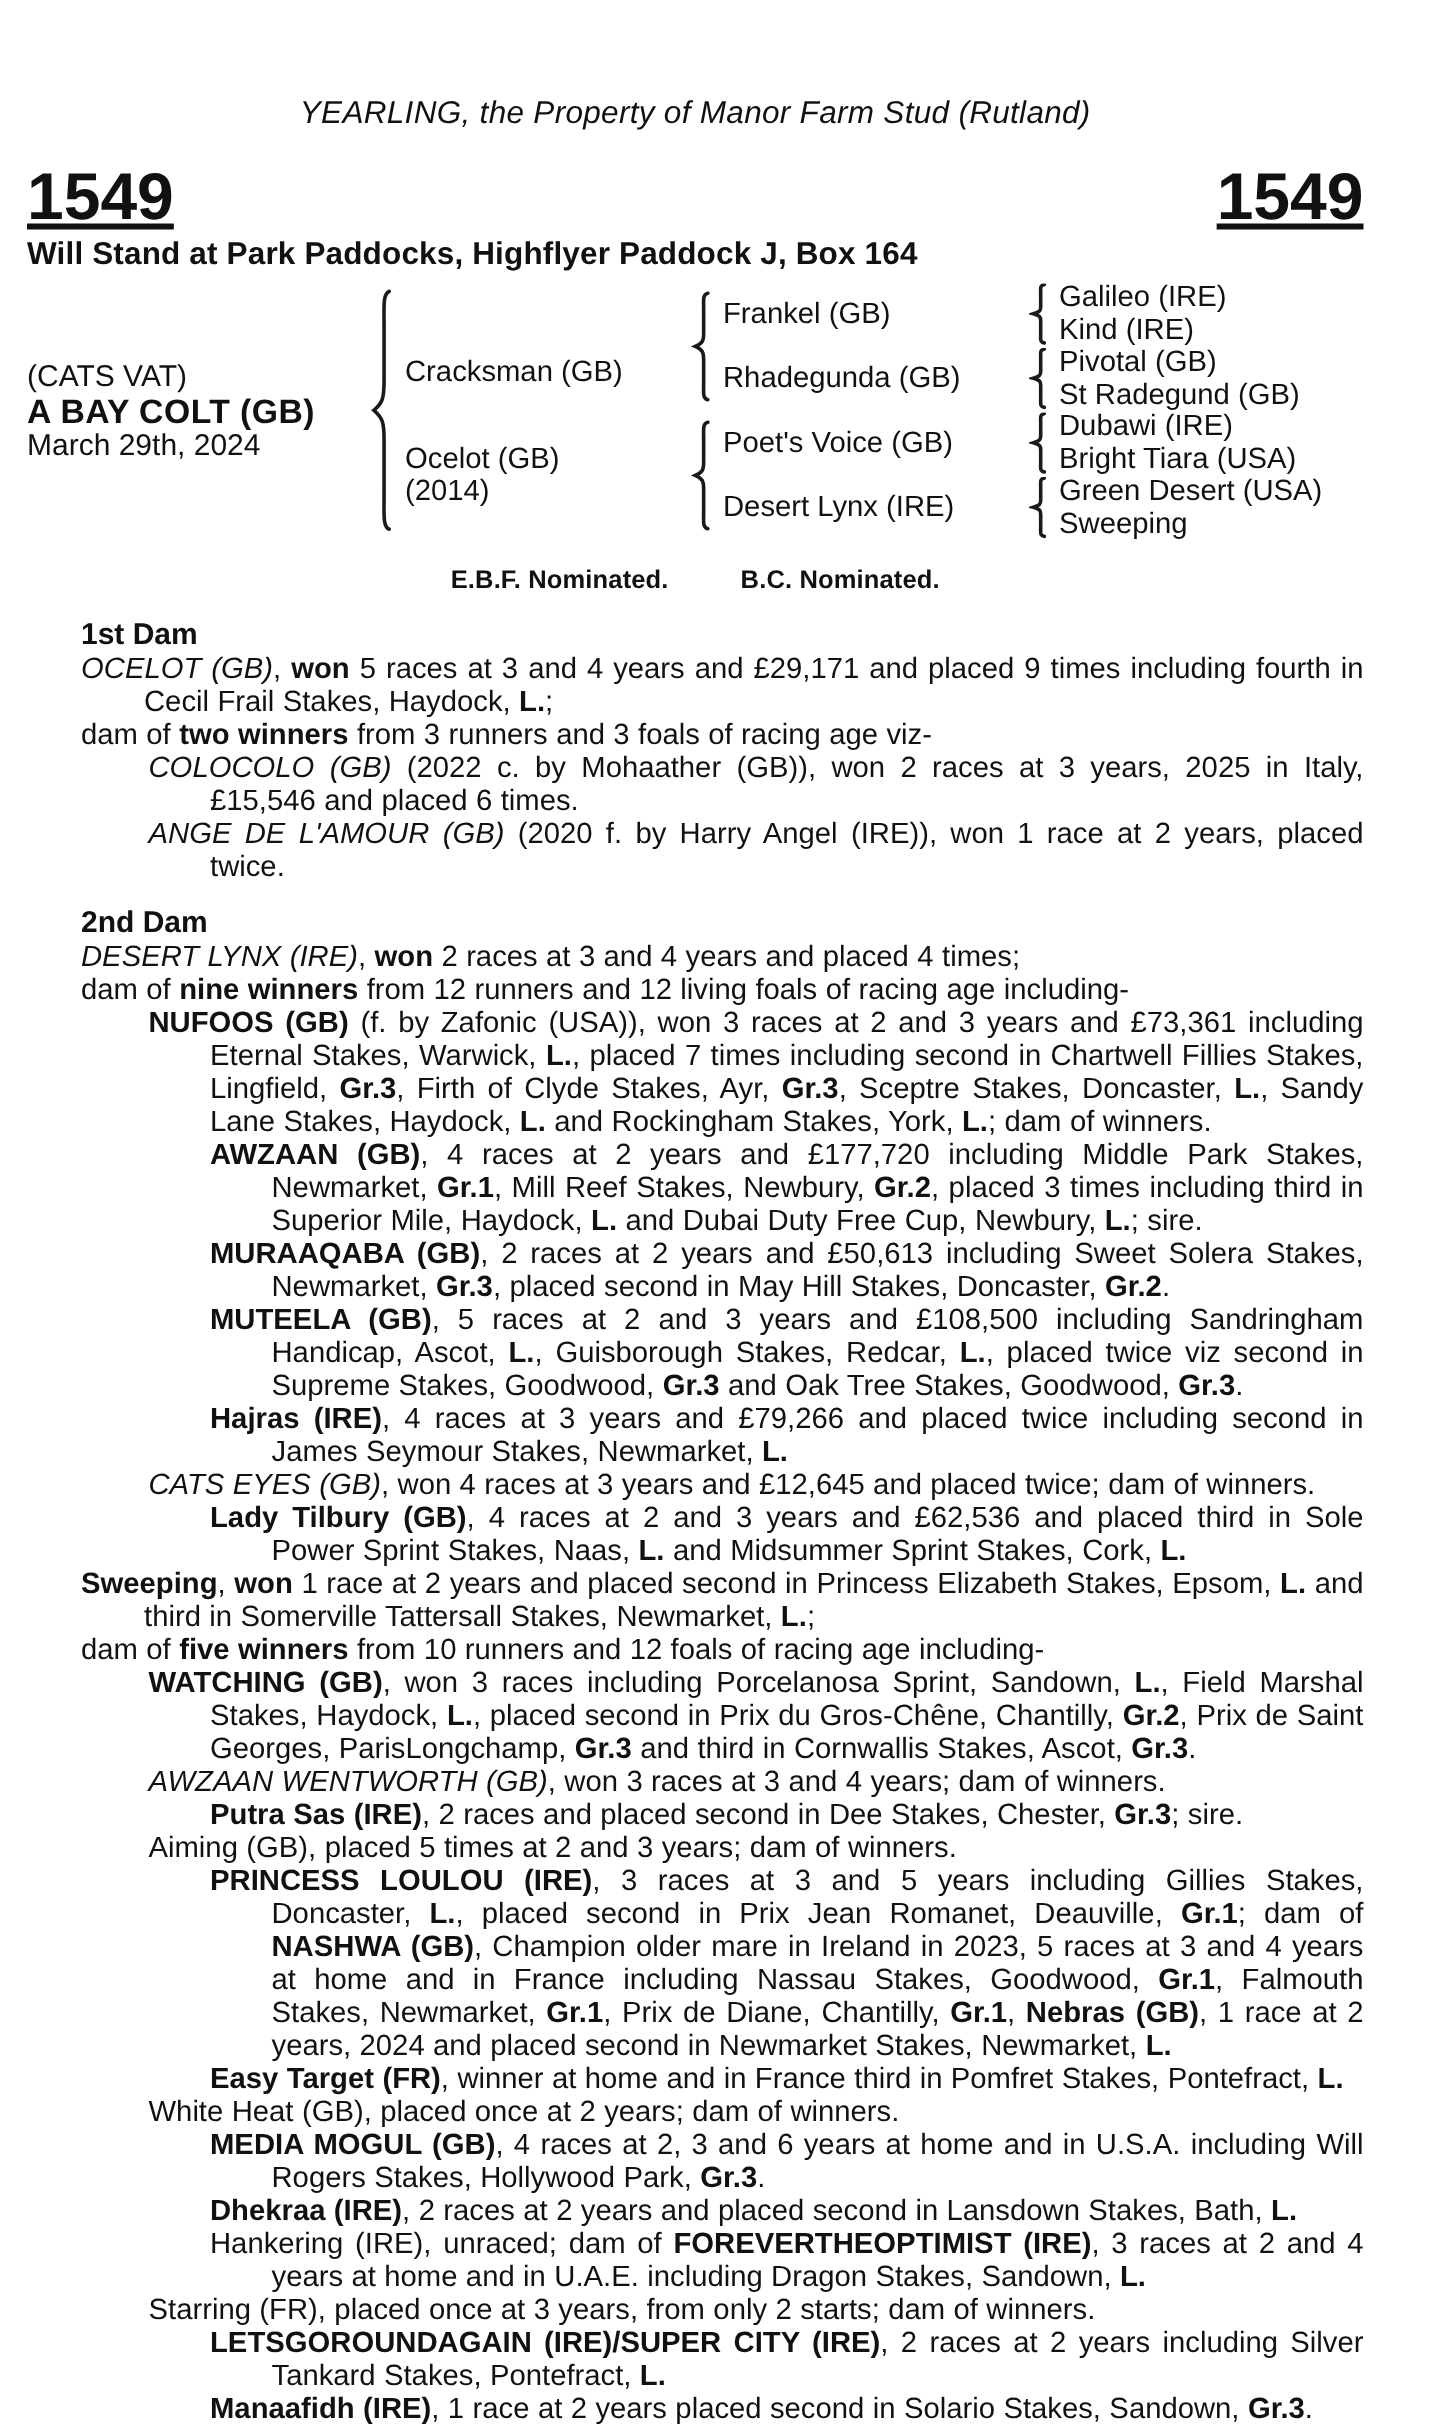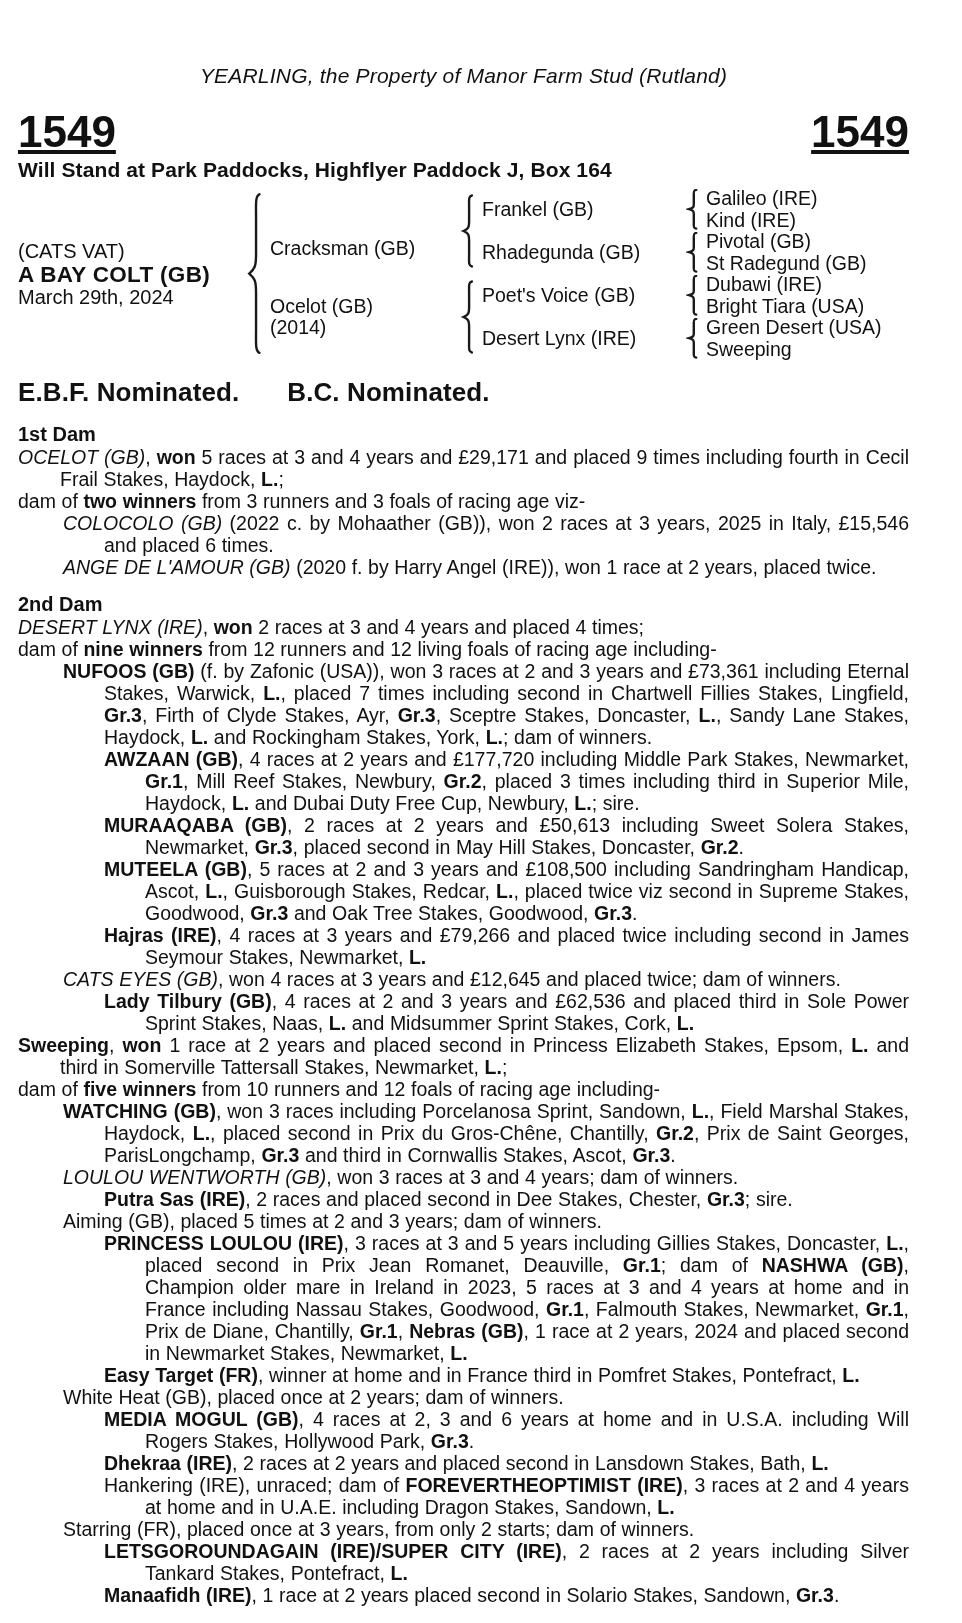--- a/index.html
+++ b/index.html
@@ -50,26 +50,26 @@
   .g2-1{grid-column:5;grid-row:3/5;}
   .g2-2{grid-column:5;grid-row:5/7;}
   .g2-3{grid-column:5;grid-row:7/9;}
   .bs1{grid-column:6;grid-row:1/3;}
   .bs2{grid-column:6;grid-row:3/5;}
   .bs3{grid-column:6;grid-row:5/7;}
   .bs4{grid-column:6;grid-row:7/9;}
   .g3{grid-column:7;}
 
   .noms{
-    display:flex;gap:48px;
-    font-size:26px;font-weight:700;margin-top:17px;letter-spacing:.1px;
+    display:flex;justify-content:center;gap:48px;
+    font-size:17px;font-weight:700;margin-top:17px;letter-spacing:.1px;
   }
 
   
-  .sections{margin-top:2px;}
+  .sections{margin-top:2px;margin-left:36px;}
   .sec-head{font-size:20px;font-weight:700;margin-top:15px;line-height:23px;}
   .para{
     font-size:19.5px;line-height:22px;text-align:justify;
     word-spacing:.2px;
   }
   .hang0{padding-left:42px;text-indent:-42px;}
   .hang1{padding-left:86px;text-indent:-41px;}
   .hang2{padding-left:127px;text-indent:-41px;}
   .bold{font-weight:700;}
   .ital{font-style:italic;}
@@ -172,21 +172,21 @@
       <div class="para hang1"><span class="bold">NUFOOS (GB)</span><span> (f. by Zafonic (USA)), won 3 races at 2 and 3 years and £73,361 including Eternal Stakes, Warwick, </span><span class="bold">L.</span><span>, placed 7 times including second in Chartwell Fillies Stakes, Lingfield, </span><span class="bold">Gr.3</span><span>, Firth of Clyde Stakes, Ayr, </span><span class="bold">Gr.3</span><span>, Sceptre Stakes, Doncaster, </span><span class="bold">L.</span><span>, Sandy Lane Stakes, Haydock, </span><span class="bold">L.</span><span> and Rockingham Stakes, York, </span><span class="bold">L.</span><span>; dam of winners.</span></div>
       <div class="para hang2"><span class="bold">AWZAAN (GB)</span><span>, 4 races at 2 years and £177,720 including Middle Park Stakes, Newmarket, </span><span class="bold">Gr.1</span><span>, Mill Reef Stakes, Newbury, </span><span class="bold">Gr.2</span><span>, placed 3 times including third in Superior Mile, Haydock, </span><span class="bold">L.</span><span> and Dubai Duty Free Cup, Newbury, </span><span class="bold">L.</span><span>; sire.</span></div>
       <div class="para hang2"><span class="bold">MURAAQABA (GB)</span><span>, 2 races at 2 years and £50,613 including Sweet Solera Stakes, Newmarket, </span><span class="bold">Gr.3</span><span>, placed second in May Hill Stakes, Doncaster, </span><span class="bold">Gr.2</span><span>.</span></div>
       <div class="para hang2"><span class="bold">MUTEELA (GB)</span><span>, 5 races at 2 and 3 years and £108,500 including Sandringham Handicap, Ascot, </span><span class="bold">L.</span><span>, Guisborough Stakes, Redcar, </span><span class="bold">L.</span><span>, placed twice viz second in Supreme Stakes, Goodwood, </span><span class="bold">Gr.3</span><span> and Oak Tree Stakes, Goodwood, </span><span class="bold">Gr.3</span><span>.</span></div>
       <div class="para hang2"><span class="bold">Hajras (IRE)</span><span>, 4 races at 3 years and £79,266 and placed twice including second in James Seymour Stakes, Newmarket, </span><span class="bold">L.</span></div>
       <div class="para hang1"><span class="ital">CATS EYES (GB)</span><span>, won 4 races at 3 years and £12,645 and placed twice; dam of winners.</span></div>
       <div class="para hang2"><span class="bold">Lady Tilbury (GB)</span><span>, 4 races at 2 and 3 years and £62,536 and placed third in Sole Power Sprint Stakes, Naas, </span><span class="bold">L.</span><span> and Midsummer Sprint Stakes, Cork, </span><span class="bold">L.</span></div>
       <div class="para hang0"><span class="bold">Sweeping</span><span>, </span><span class="bold">won</span><span> 1 race at 2 years and placed second in Princess Elizabeth Stakes, Epsom, </span><span class="bold">L.</span><span> and third in Somerville Tattersall Stakes, Newmarket, </span><span class="bold">L.</span><span>;</span></div>
       <div class="para hang0"><span>dam of </span><span class="bold">five winners</span><span> from 10 runners and 12 foals of racing age including-</span></div>
       <div class="para hang1"><span class="bold">WATCHING (GB)</span><span>, won 3 races including Porcelanosa Sprint, Sandown, </span><span class="bold">L.</span><span>, Field Marshal Stakes, Haydock, </span><span class="bold">L.</span><span>, placed second in Prix du Gros-Chêne, Chantilly, </span><span class="bold">Gr.2</span><span>, Prix de Saint Georges, ParisLongchamp, </span><span class="bold">Gr.3</span><span> and third in Cornwallis Stakes, Ascot, </span><span class="bold">Gr.3</span><span>.</span></div>
-      <div class="para hang1"><span class="ital">LOULOU WENTWORTH (GB)</span><span>, won 3 races at 3 and 4 years; dam of winners.</span></div>
+      <div class="para hang1"><span class="ital">AWZAAN WENTWORTH (GB)</span><span>, won 3 races at 3 and 4 years; dam of winners.</span></div>
       <div class="para hang2"><span class="bold">Putra Sas (IRE)</span><span>, 2 races and placed second in Dee Stakes, Chester, </span><span class="bold">Gr.3</span><span>; sire.</span></div>
       <div class="para hang1"><span>Aiming (GB), placed 5 times at 2 and 3 years; dam of winners.</span></div>
       <div class="para hang2"><span class="bold">PRINCESS LOULOU (IRE)</span><span>, 3 races at 3 and 5 years including Gillies Stakes, Doncaster, </span><span class="bold">L.</span><span>, placed second in Prix Jean Romanet, Deauville, </span><span class="bold">Gr.1</span><span>; dam of </span><span class="bold">NASHWA (GB)</span><span>, Champion older mare in Ireland in 2023, 5 races at 3 and 4 years at home and in France including Nassau Stakes, Goodwood, </span><span class="bold">Gr.1</span><span>, Falmouth Stakes, Newmarket, </span><span class="bold">Gr.1</span><span>, Prix de Diane, Chantilly, </span><span class="bold">Gr.1</span><span>, </span><span class="bold">Nebras (GB)</span><span>, 1 race at 2 years, 2024 and placed second in Newmarket Stakes, Newmarket, </span><span class="bold">L.</span></div>
       <div class="para hang2"><span class="bold">Easy Target (FR)</span><span>, winner at home and in France third in Pomfret Stakes, Pontefract, </span><span class="bold">L.</span></div>
       <div class="para hang1"><span>White Heat (GB), placed once at 2 years; dam of winners.</span></div>
       <div class="para hang2"><span class="bold">MEDIA MOGUL (GB)</span><span>, 4 races at 2, 3 and 6 years at home and in U.S.A. including Will Rogers Stakes, Hollywood Park, </span><span class="bold">Gr.3</span><span>.</span></div>
       <div class="para hang2"><span class="bold">Dhekraa (IRE)</span><span>, 2 races at 2 years and placed second in Lansdown Stakes, Bath, </span><span class="bold">L.</span></div>
       <div class="para hang2"><span>Hankering (IRE), unraced; dam of </span><span class="bold">FOREVERTHEOPTIMIST (IRE)</span><span>, 3 races at 2 and 4 years at home and in U.A.E. including Dragon Stakes, Sandown, </span><span class="bold">L.</span></div>
       <div class="para hang1"><span>Starring (FR), placed once at 3 years, from only 2 starts; dam of winners.</span></div>
       <div class="para hang2"><span class="bold">LETSGOROUNDAGAIN (IRE)/SUPER CITY (IRE)</span><span>, 2 races at 2 years including Silver Tankard Stakes, Pontefract, </span><span class="bold">L.</span></div>

